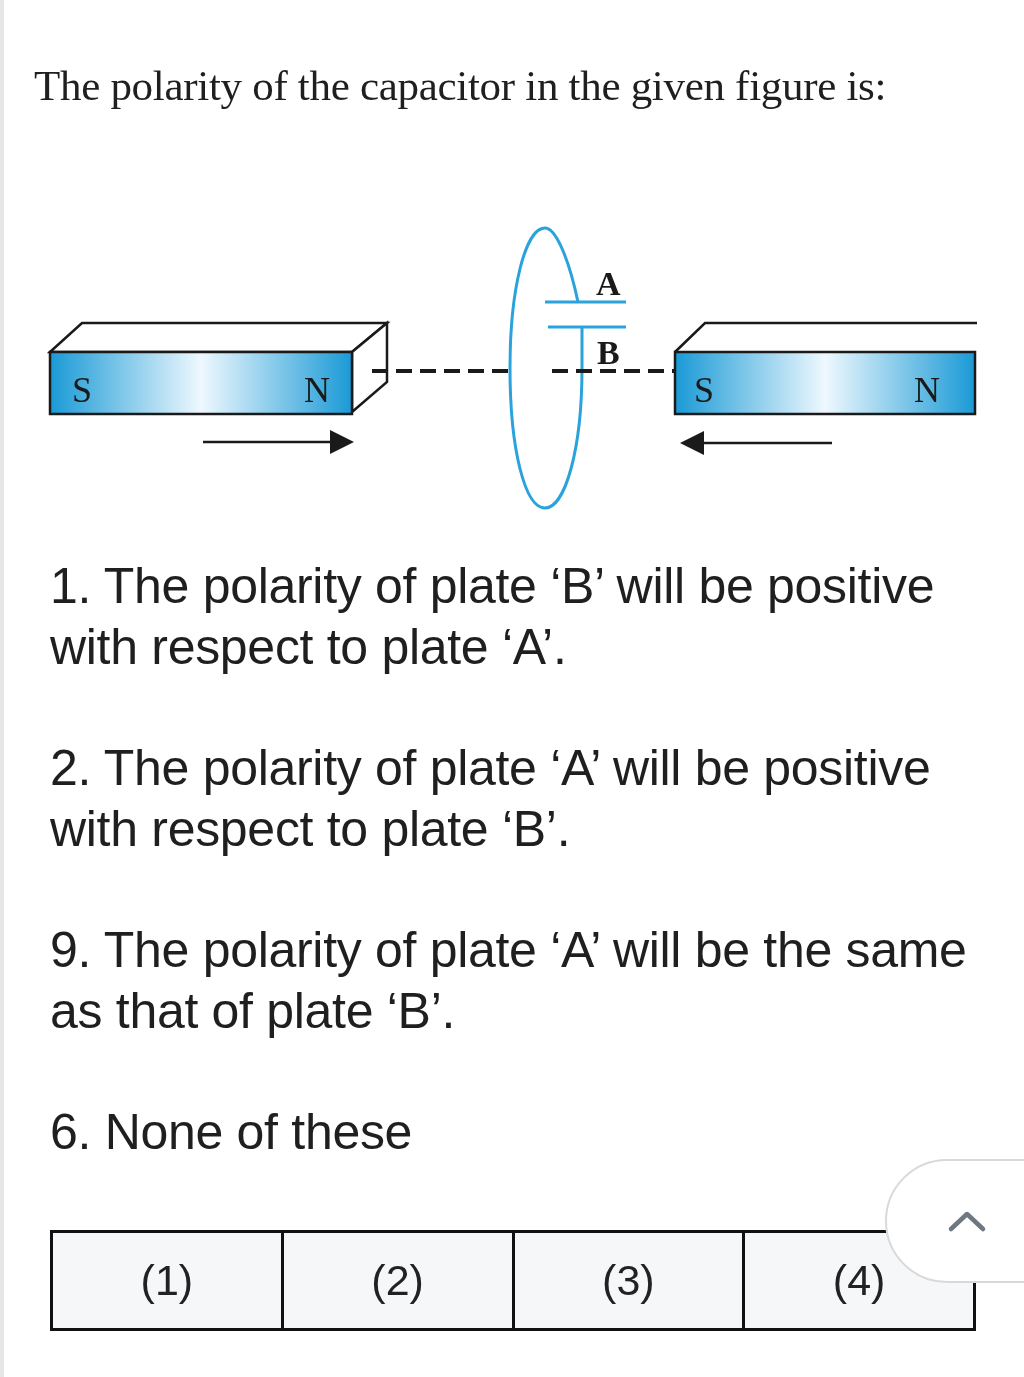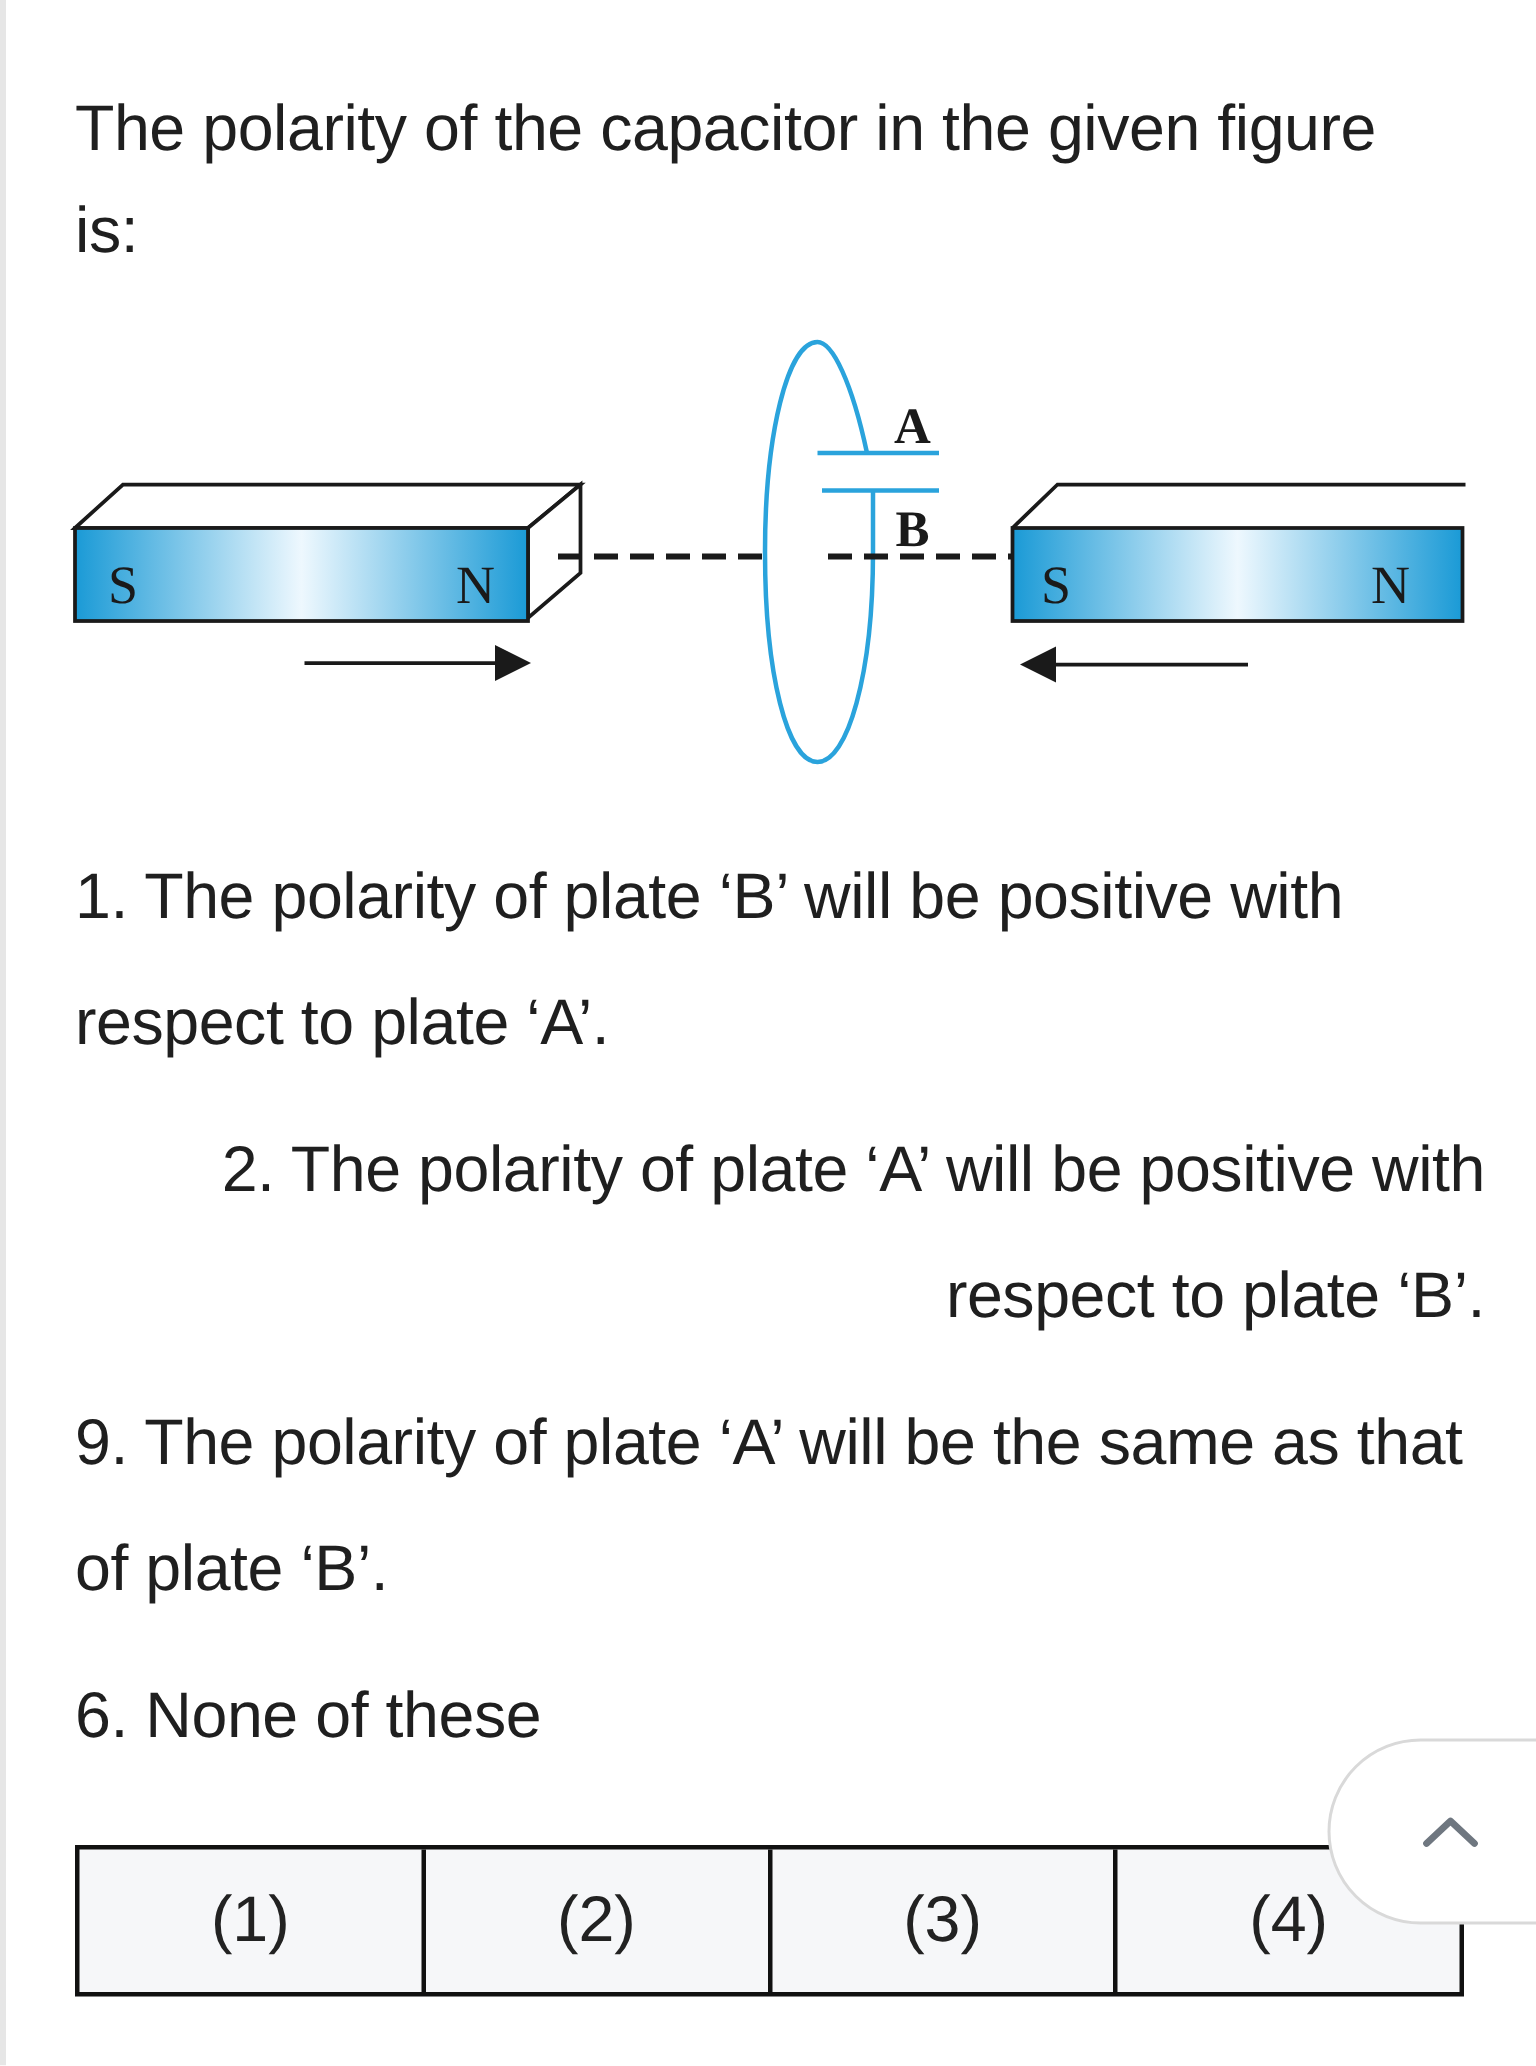--- a/index.html
+++ b/index.html
@@ -8,31 +8,31 @@
     background: #ffffff;
     font-family: "Liberation Sans", "DejaVu Sans", sans-serif;
     color: #1f1f1f;
     position: relative;
   }
   .left-edge {
     position: absolute; left: 0; top: 0; width: 4px; height: 1377px;
     background: #e6e6e6;
   }
   .question {
-    position: absolute; left: 50px; top: 52px; width: 900px;
+    position: absolute; left: 34px; top: 52px; width: 900px;
     font-size: 43px; line-height: 68px; letter-spacing: -0.3px;
-    margin: 0; font-weight: normal;
+    margin: 0; font-weight: normal; font-family: Liberation Serif, serif;
   }
   .figure {
     position: absolute; left: 0; top: 210px; width: 1024px; height: 320px;
   }
   .figure svg { display: block; }
   .option {
     position: absolute; left: 50px; width: 940px;
-    font-size: 43px; line-height: 84px; letter-spacing: -0.3px;
+    font-size: 50px; line-height: 61px; letter-spacing: -0.3px;
     margin: 0;
   }
   .answer-table {
     position: absolute; left: 50px; top: 1230px;
     width: 926px; height: 101px;
     display: flex; box-sizing: border-box;
     border: 3px solid #111;
     background: #f6f7f9;
   }
   .answer-cell {
@@ -107,21 +107,21 @@
     </g>
 
     <g>
       <line x1="700" y1="443" x2="832" y2="443" stroke="#1a1a1a" stroke-width="2.5"></line>
       <polygon points="704,431 680,443 704,455" fill="#1a1a1a"></polygon>
     </g>
   </svg>
 </div>
 
 <p class="option" style="top:556px;">1. The polarity of plate ‘B’ will be positive with respect to plate ‘A’.</p>
-<p class="option" style="top:738px;text-align:right;">2. The polarity of plate ‘A’ will be positive with respect to plate ‘B’.</p>
+<p class="option" style="top:738px;">2. The polarity of plate ‘A’ will be positive with respect to plate ‘B’.</p>
 <p class="option" style="top:920px;">9. The polarity of plate ‘A’ will be the same as that of plate ‘B’.</p>
 <p class="option" style="top:1102px;">6. None of these</p>
 
 <div class="answer-table">
   <div class="answer-cell">(1)</div>
   <div class="answer-cell">(2)</div>
   <div class="answer-cell">(3)</div>
   <div class="answer-cell">(4)</div>
 </div>
 

